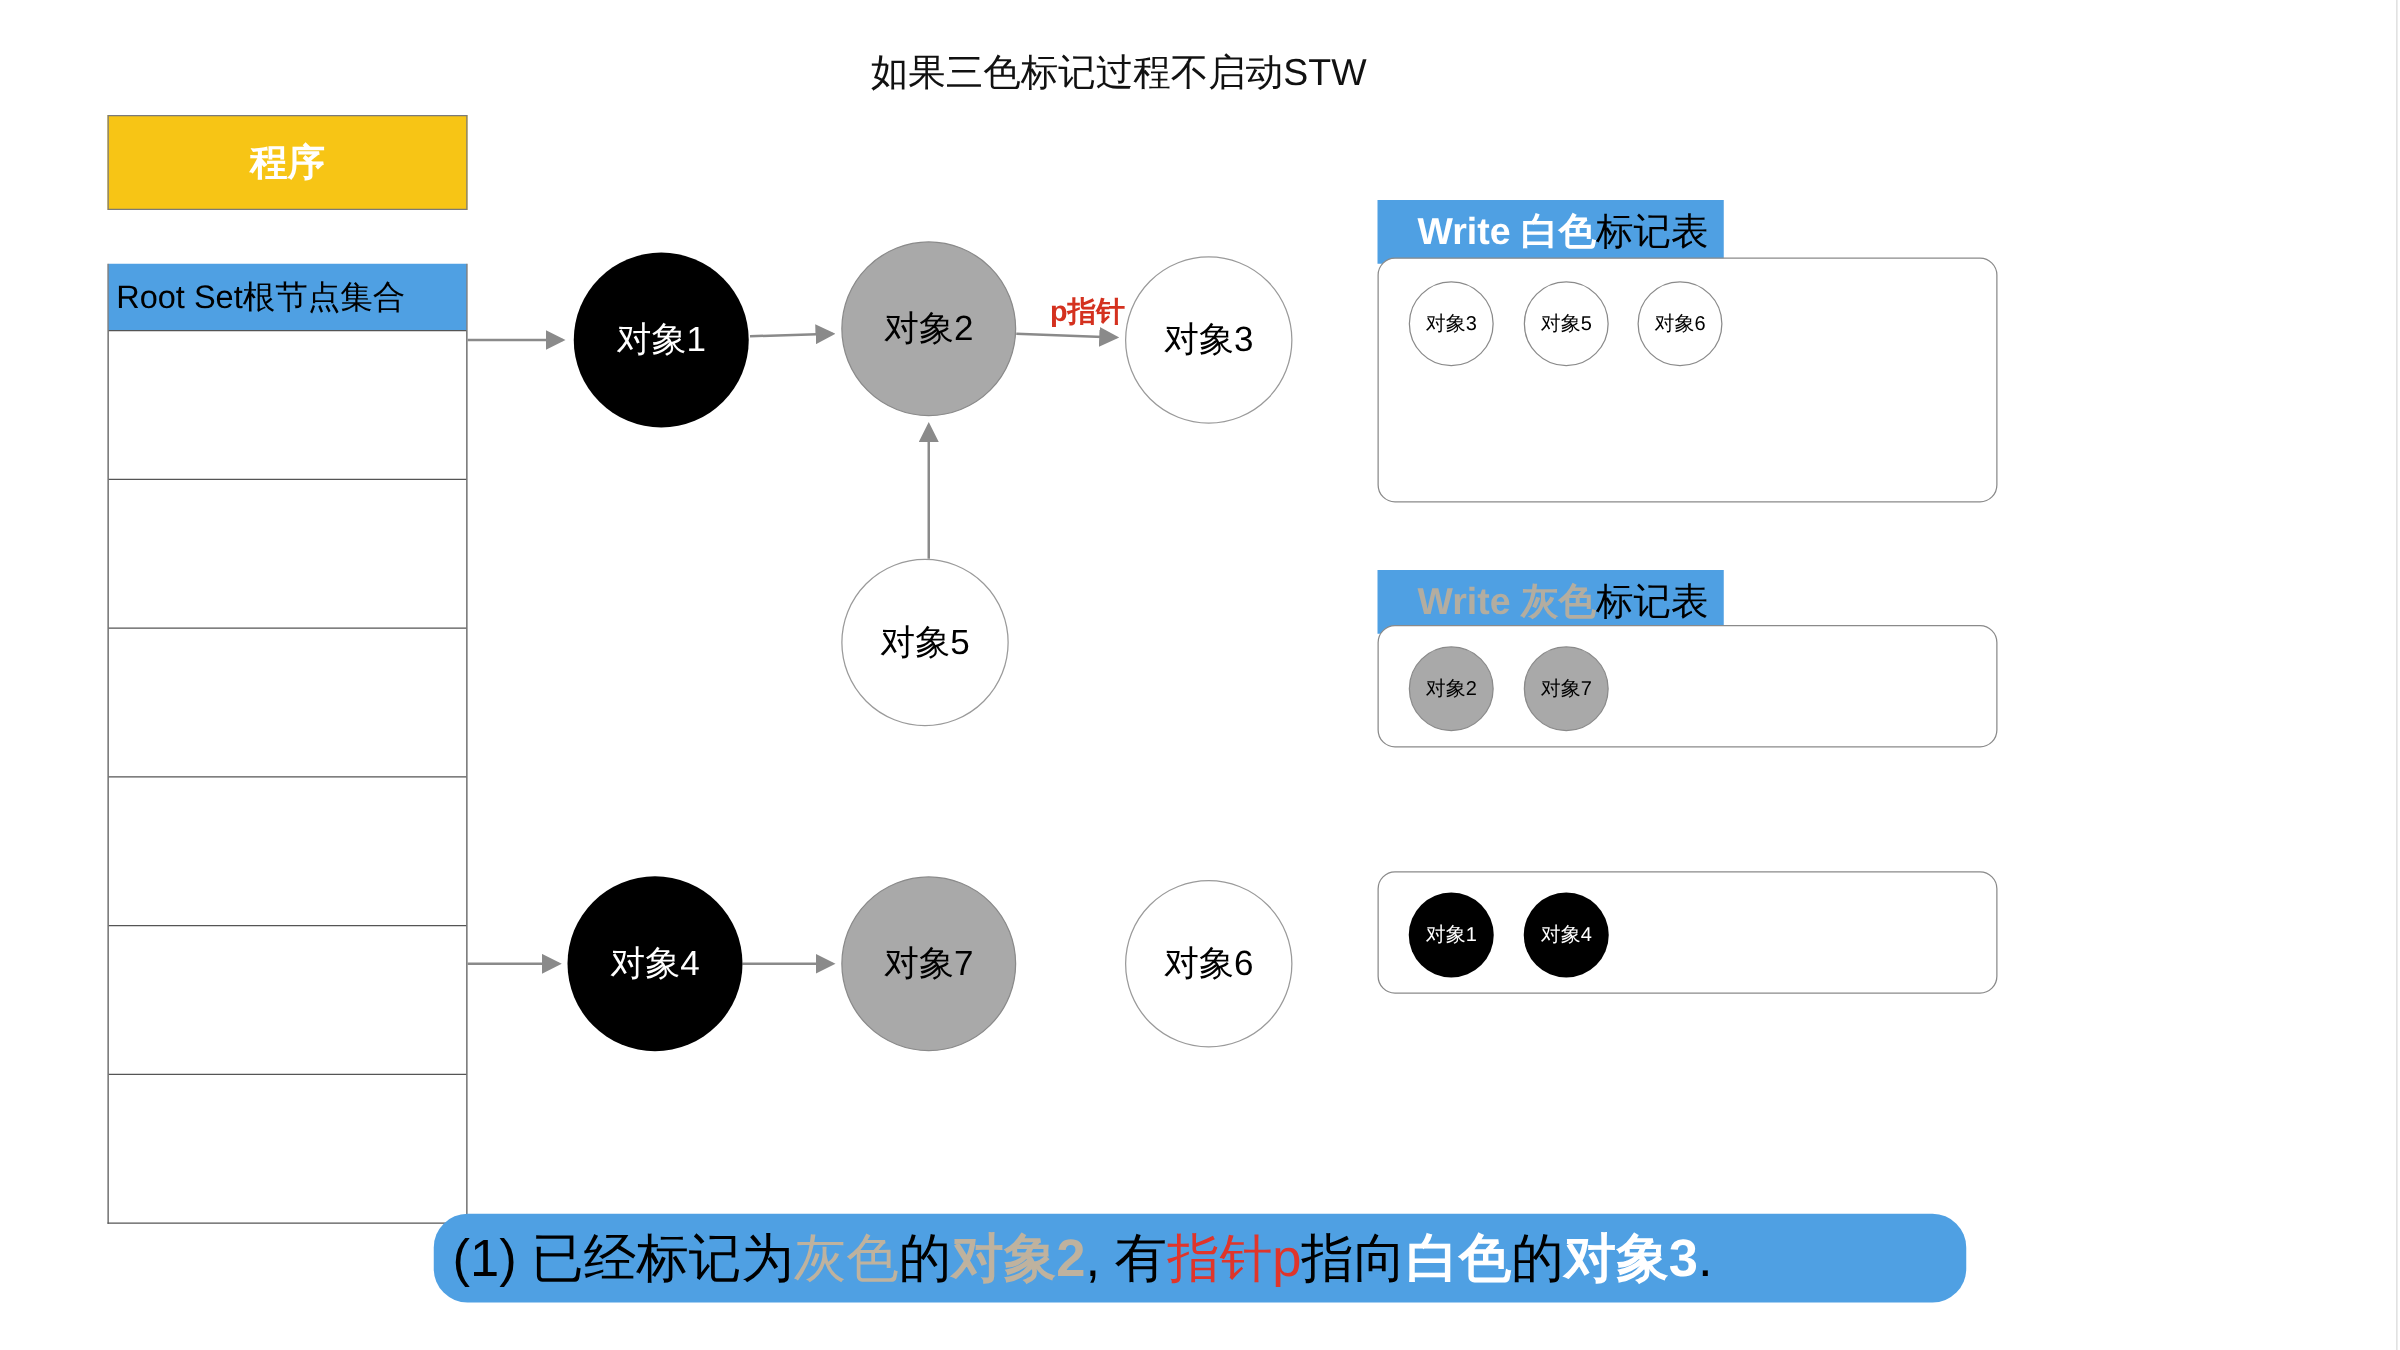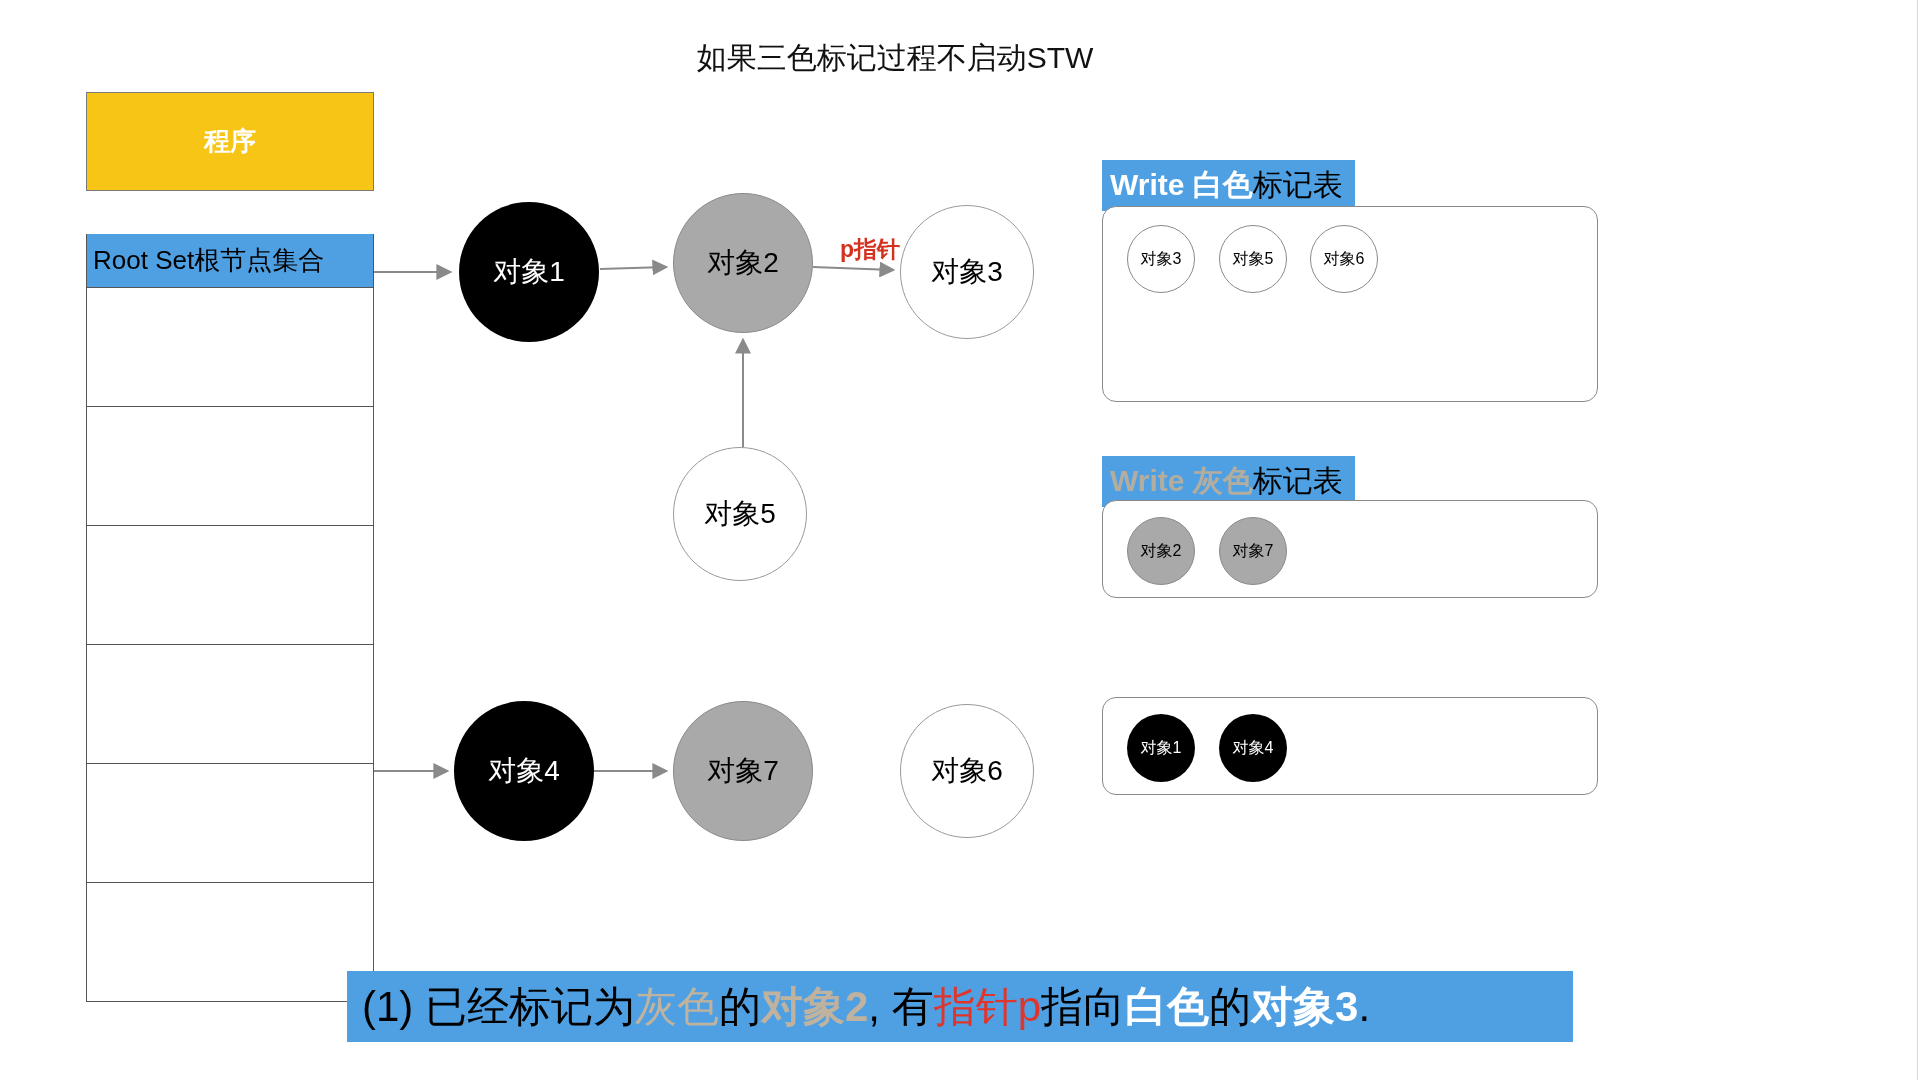--- a/index.html
+++ b/index.html
@@ -29,26 +29,26 @@
     font-size: 30px;
     color: #111111;
   }
   
   .program-table {
     position: absolute;
     left: 86px; top: 92px;
     width: 288px;
   }
   .pt-header {
-    height: 99px;
+    height: 76px;
     background: #F7C515;
     border: 1px solid #7a7a7a;
     color: #ffffff;
     font-weight: bold;
-    font-size: 26px;
+    font-size: 30px;
     display: flex; align-items: center; justify-content: center;
   }
   .pt-body {
     border: 1px solid #555555;
     border-top: none;
   }
   .pt-root {
     height: 53px;
     background: #4FA0E3;
     color: #000000;
@@ -93,21 +93,21 @@
   .node-obj7 { left: 673px; top: 701px; }
   .node-obj6 { left: 900px; top: 704px; }
   
   .panel-header {
     position: absolute;
     background: #4FA0E3;
     padding: 5px 12px 5px 8px;
     font-size: 30px;
     white-space: nowrap;
   }
-  .ph-colored { font-weight: bold; }
+  .ph-colored { font-weight: bold; margin-left: 24px; }
   .ph-colored.c-white { color: #ffffff; }
   .ph-colored.c-grey  { color: #B3ADA0; }
   .ph-colored.c-black { color: #000000; }
   .ph-rest { color: #000000; font-weight: normal; }
   .ph-white { left: 1102px; top: 160px; }
   .ph-grey  { left: 1102px; top: 456px; }
   .ph-black { left: 1102px; top: 652px; }
   .panel-box {
     position: absolute;
     background: #ffffff;
@@ -137,20 +137,21 @@
   .caption {
     position: absolute;
     left: 347px; top: 971px;
     width: 1226px; height: 71px;
     background: #4FA0E3;
     line-height: 71px;
     padding-left: 15px;
     font-size: 42px;
     color: #000000;
     white-space: nowrap;
+    border-radius: 27px;
   }
   .seg { display: inline; }
   .seg-grey      { color: #BFB29E; }
   .seg-grey-bold { color: #BFB29E; font-weight: bold; }
   .seg-red       { color: #E0352B; }
   .seg-white-bold{ color: #ffffff; font-weight: bold; }
 </style>
 </head>
 <body>
 

